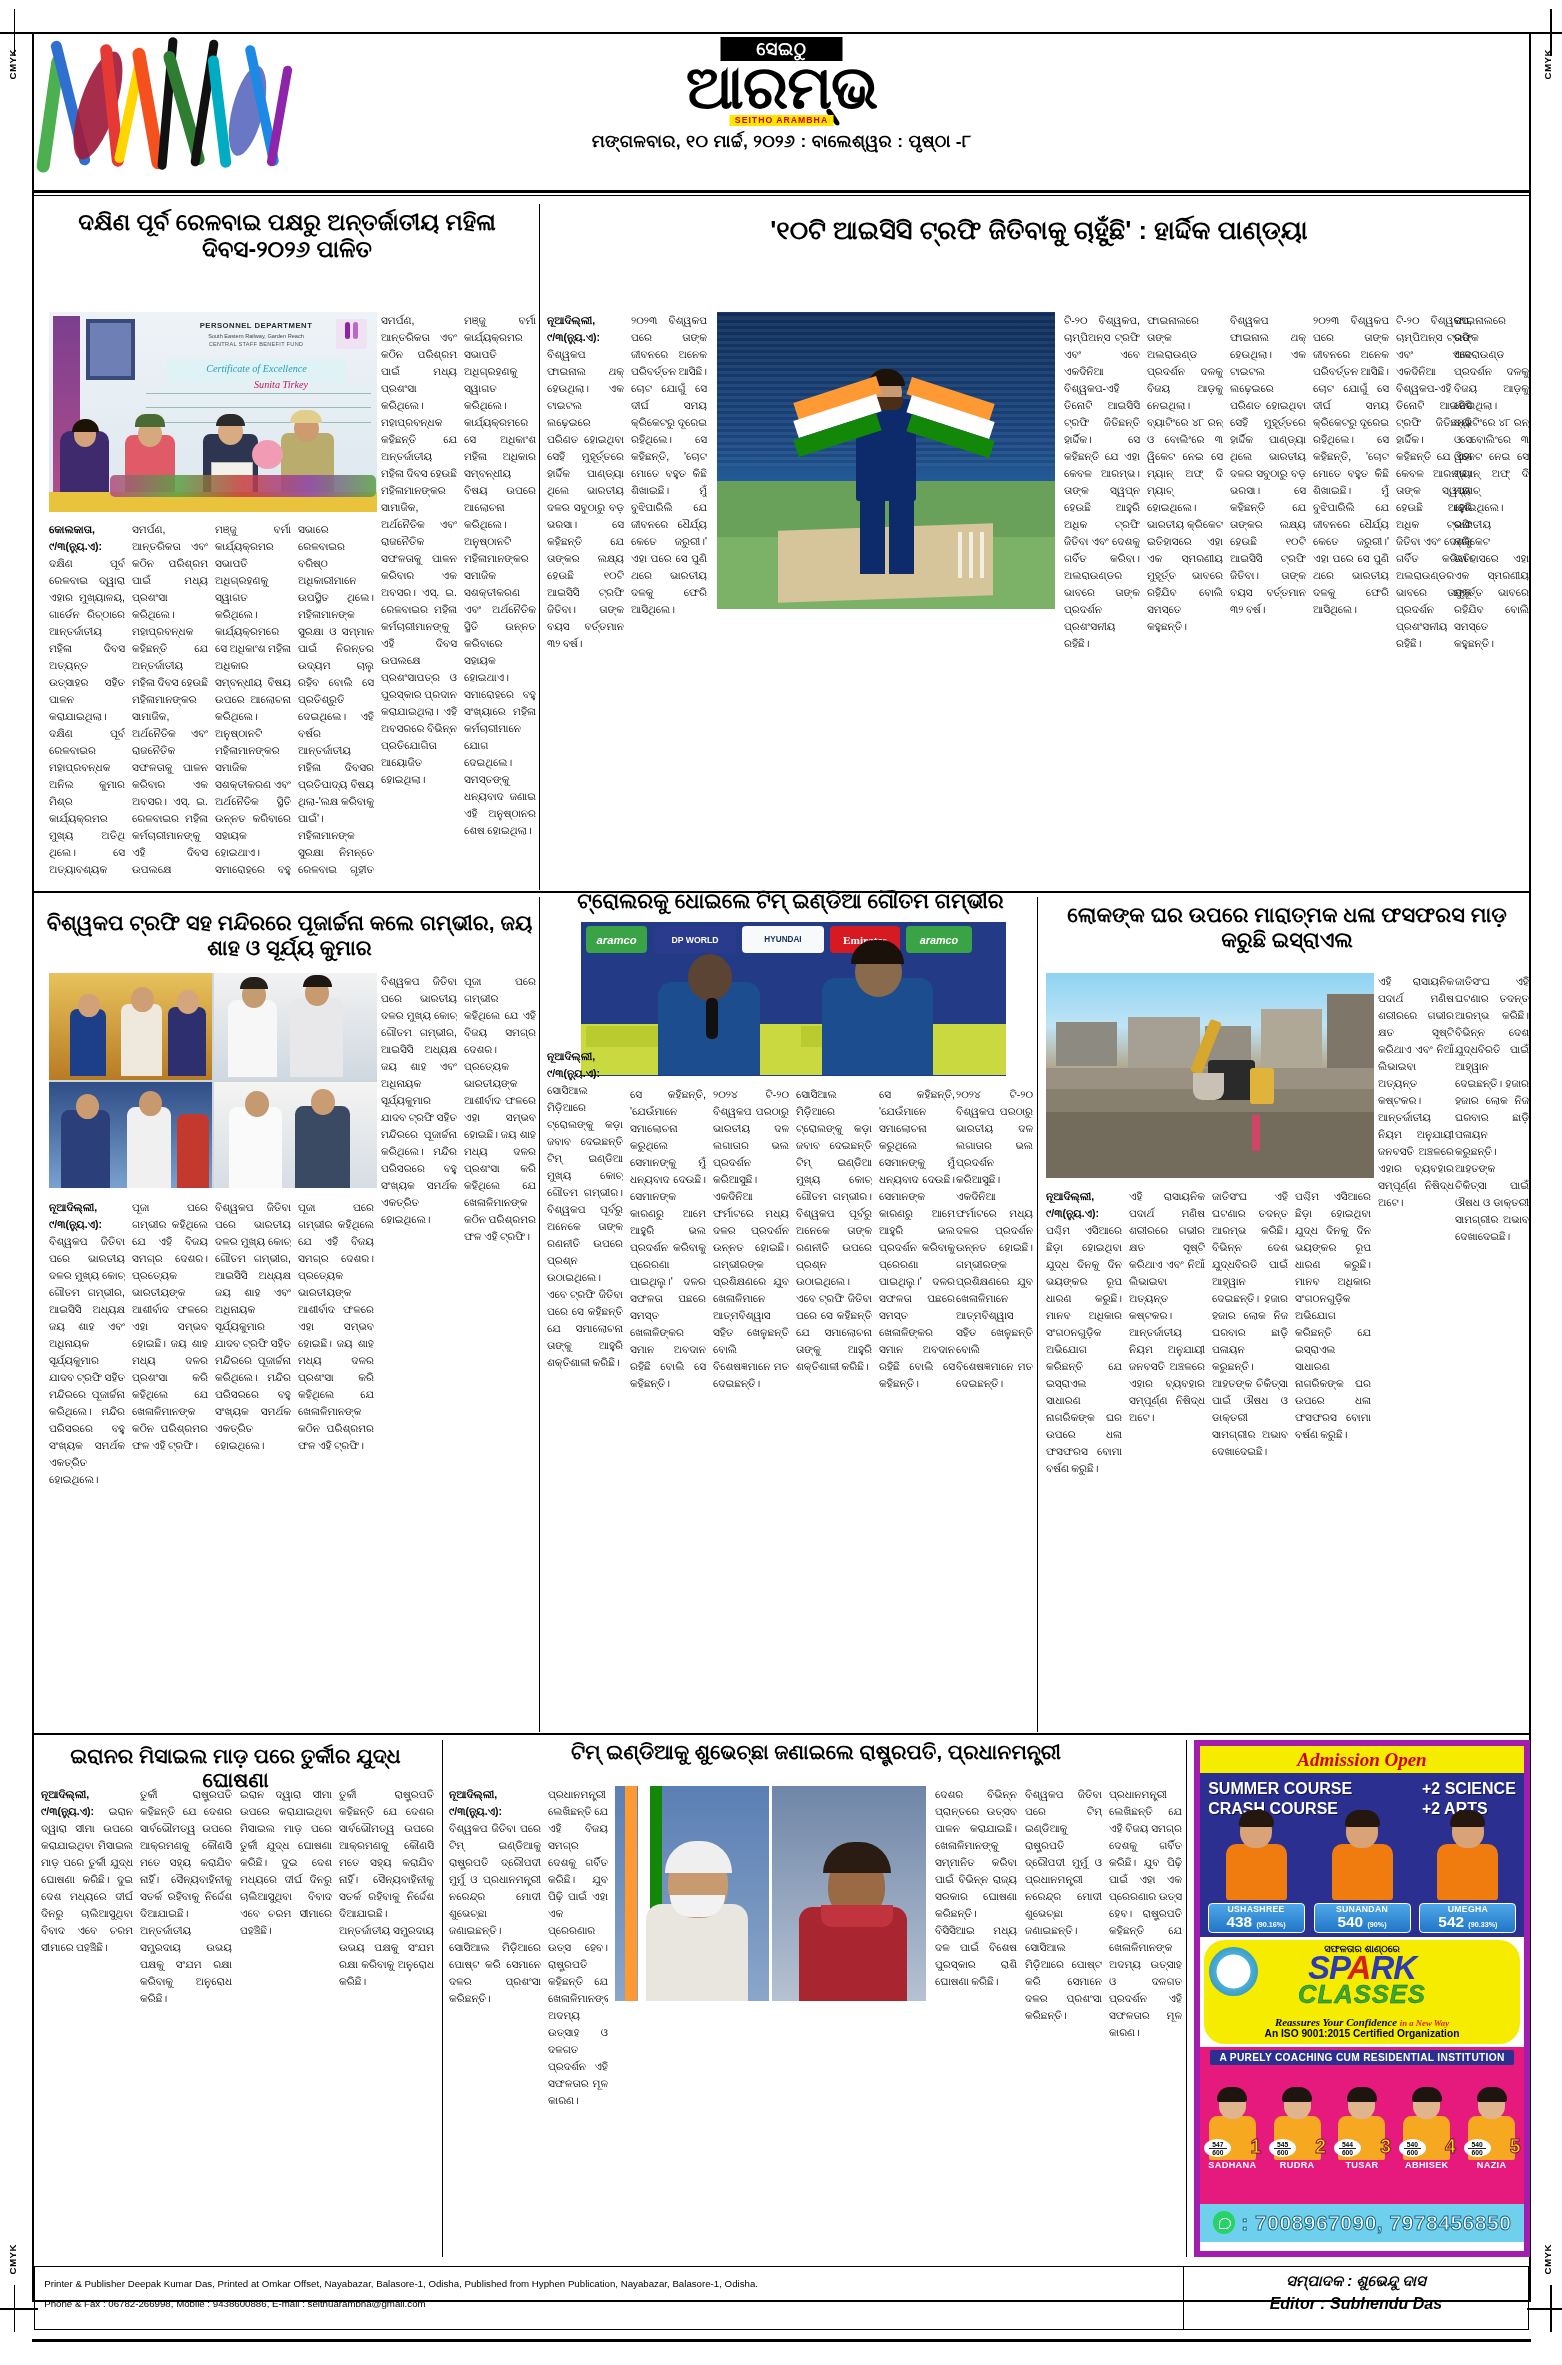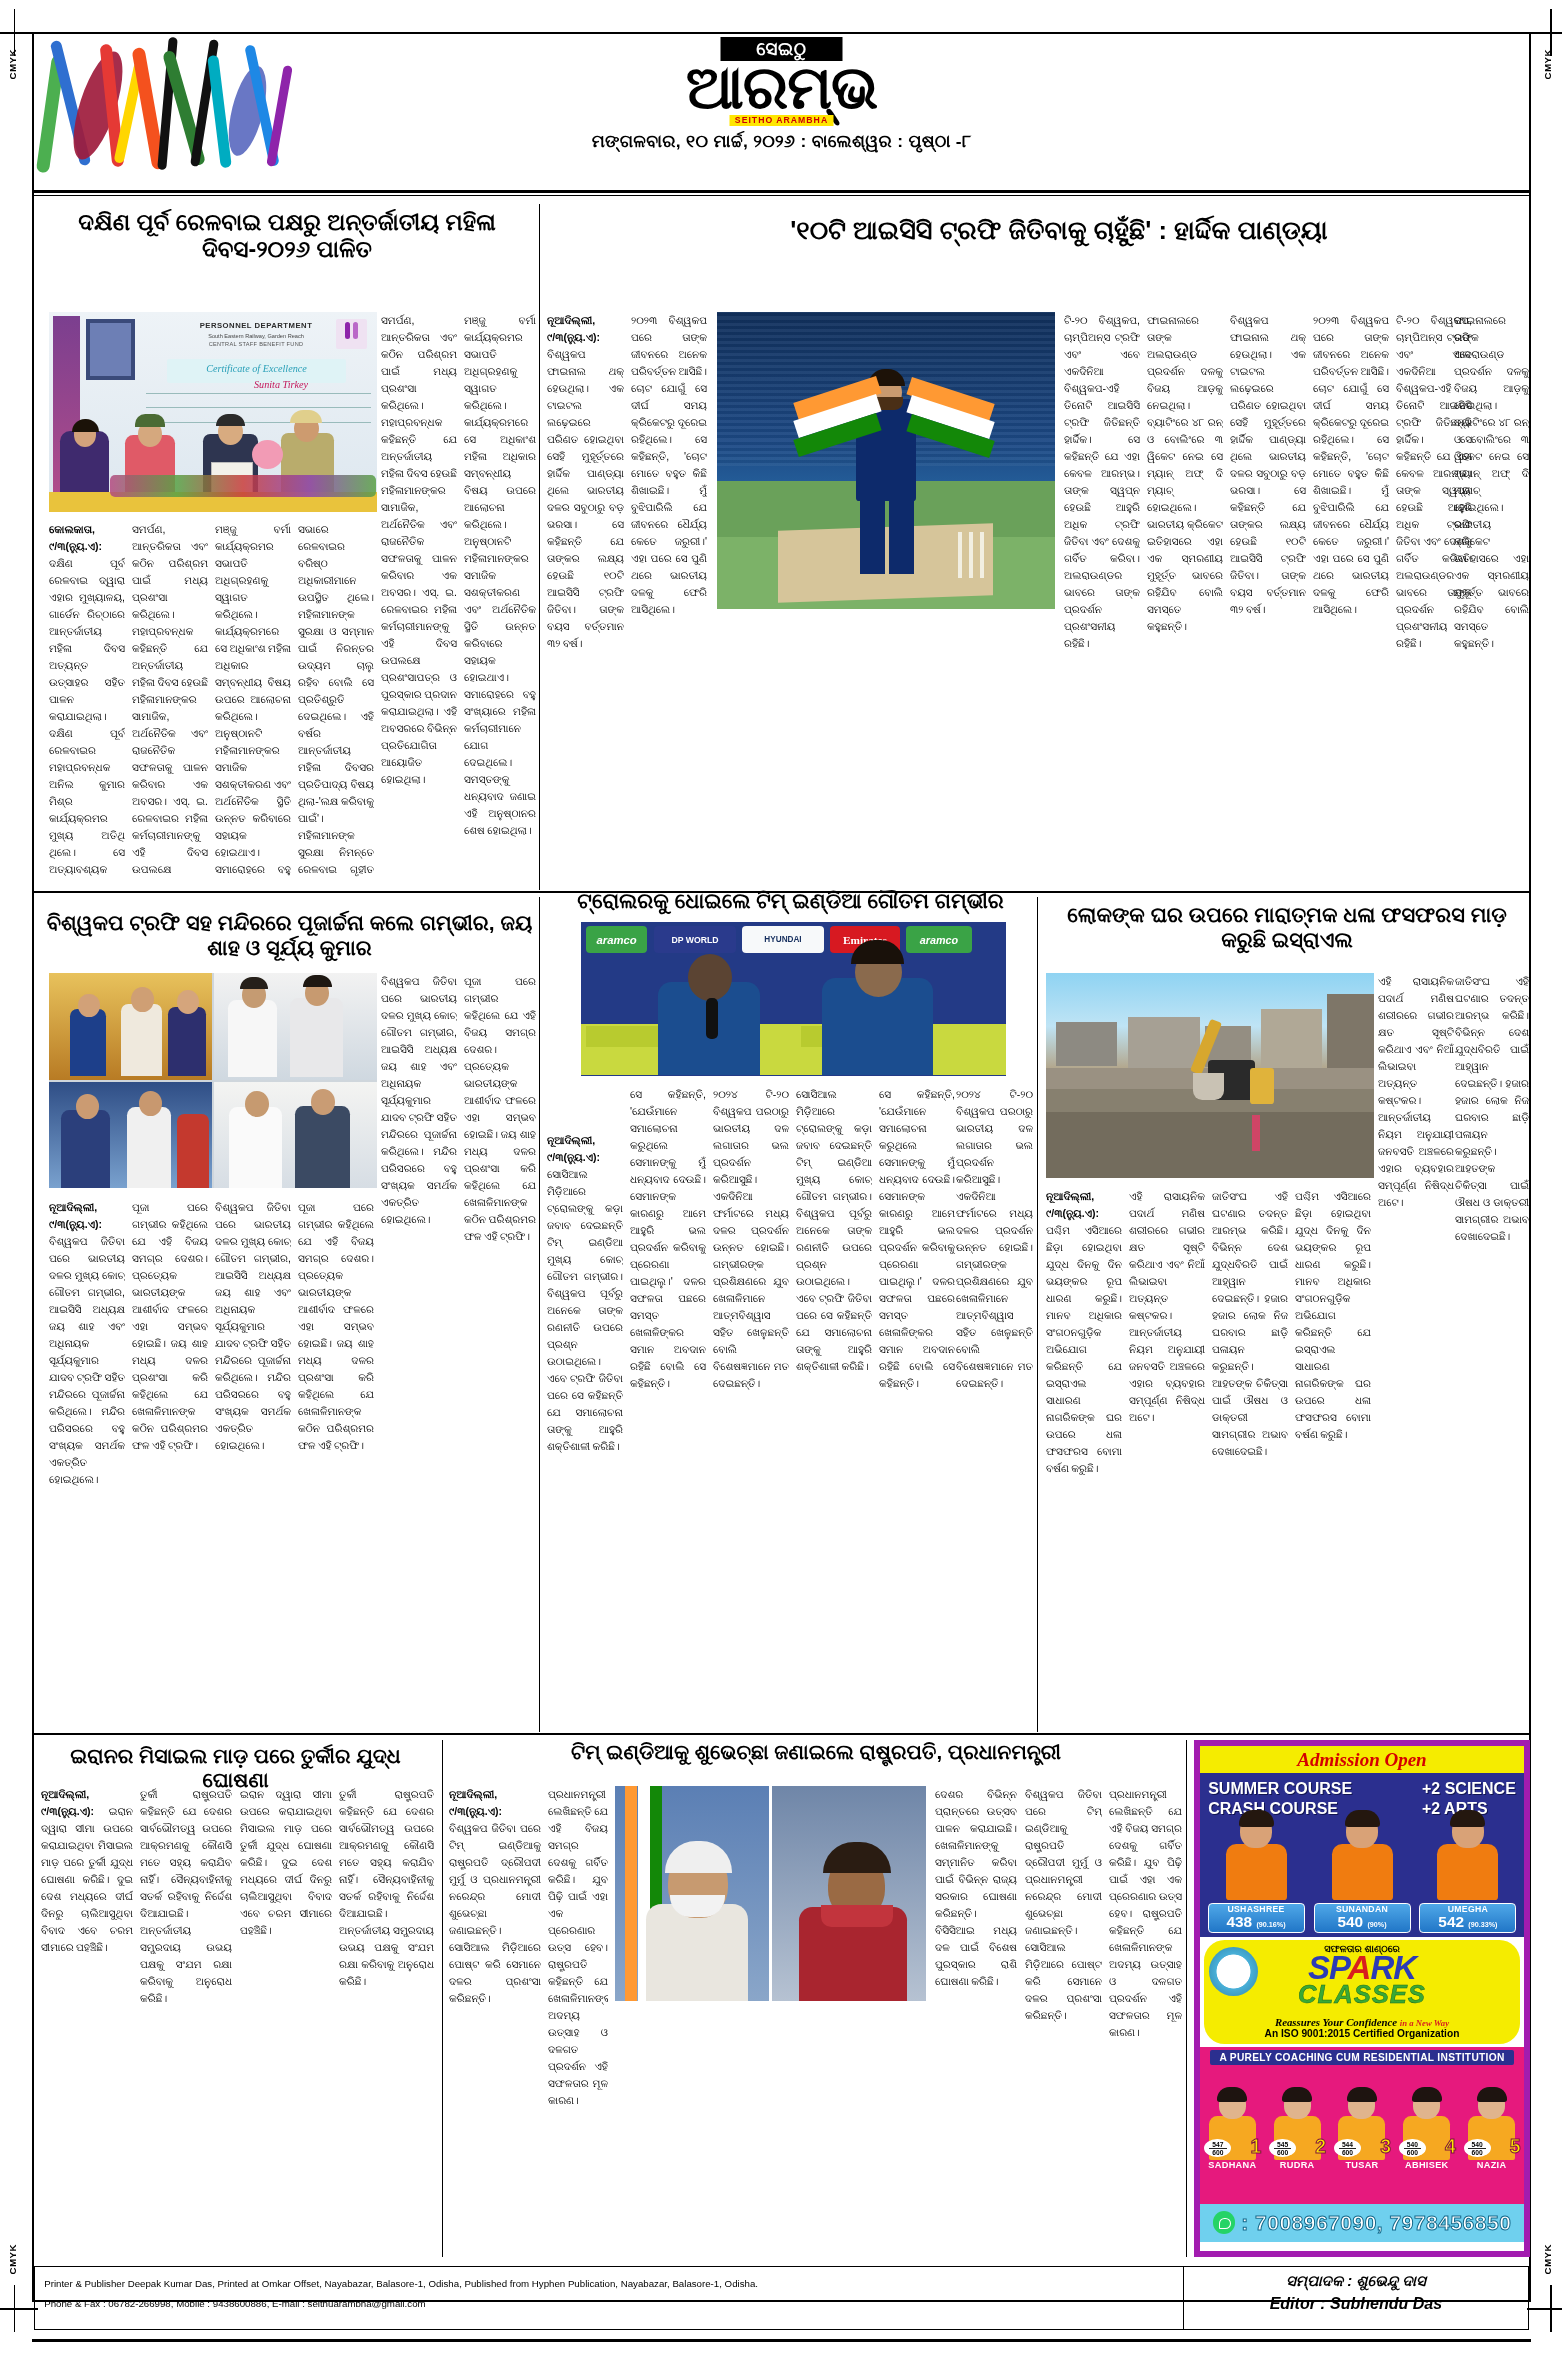--- a/index.html
+++ b/index.html
@@ -160,21 +160,21 @@
     </div>
   </div>
 
   <div class="hr-thick" style="left:34px;top:190px;width:1495px;"></div>
   <div class="hr-thin" style="left:34px;top:195px;width:1495px;"></div>
 
   <div class="hl hl-1" style="position:absolute;left:41px;top:209px;width:492px;">ଦକ୍ଷିଣ ପୂର୍ବ ରେଳବାଇ ପକ୍ଷରୁ ଅନ୍ତର୍ଜାତୀୟ ମହିଳା ଦିବସ-୨୦୨୬ ପାଳିତ</div>
 
   <div class="vr" style="left:539px;top:204px;height:686px;"></div>
 
-  <div class="hl hl-2" style="position:absolute;left:567px;top:215px;width:984px;">'୧୦ଟି ଆଇସିସି ଟ୍ରଫି ଜିତିବାକୁ ଚାହୁଁଛି' : ହାର୍ଦ୍ଦିକ ପାଣ୍ଡ୍ୟା</div>
+  <div class="hl hl-2" style="position:absolute;left:547px;top:215px;width:984px;">'୧୦ଟି ଆଇସିସି ଟ୍ରଫି ଜିତିବାକୁ ଚାହୁଁଛି' : ହାର୍ଦ୍ଦିକ ପାଣ୍ଡ୍ୟା</div>
 
   <div class="photo" style="left:49px;top:312px;width:328px;height:200px;background:#e8eef3;">
     <div style="position:absolute;inset:0;background:linear-gradient(#eef3f7,#dde7ef);"></div>
     <div style="position:absolute;left:4.1px;top:4.1px;width:27px;height:192px;background:linear-gradient(#7b3f8f,#b44d8a);"></div>
     <div style="position:absolute;left:37px;top:7.2px;width:49px;height:61px;background:#3a4a7a;"></div>
     <div style="position:absolute;left:41px;top:11.3px;width:41px;height:53px;background:#6d7fb5;"></div>
     <div style="position:absolute;left:97px;top:9.2px;width:220px;height:10.2px;text-align:center;color:#2b2b2b;font-size:7.7px;font-weight:700;letter-spacing:0.5px;">PERSONNEL DEPARTMENT</div>
     <div style="position:absolute;left:97px;top:20.5px;width:220px;text-align:center;color:#444;font-size:5.6px;">South Eastern Railway, Garden Reach</div>
     <div style="position:absolute;left:97px;top:29px;width:220px;text-align:center;color:#555;font-size:5.6px;letter-spacing:0.3px;">CENTRAL STAFF BENEFIT FUND</div>
     <div style="position:absolute;left:287px;top:7.2px;width:31px;height:30px;background:#efe2f2;border-radius:2px;"></div>
@@ -323,21 +323,21 @@
     <div style="position:absolute;left:220px;top:104px;width:92px;height:20.5px;background:#b8cb2f;"></div>
 
     <div style="position:absolute;left:77px;top:60px;width:102px;height:93px;background:#1b4d8f;border-radius:13.3px 13.3px 0 0;"></div>
     <div style="position:absolute;left:107px;top:32px;width:44px;height:47px;background:#5b4433;border-radius:50%;"></div>
     <div style="position:absolute;left:125px;top:76px;width:12.3px;height:41px;background:#111;border-radius:5.1px;"></div>
     <div style="position:absolute;left:241px;top:56px;width:111px;height:97px;background:#1b4d8f;border-radius:13.3px 13.3px 0 0;"></div>
     <div style="position:absolute;left:274px;top:24.6px;width:47px;height:50px;background:#8a6a4d;border-radius:50%;"></div>
     <div style="position:absolute;left:270px;top:18.4px;width:53px;height:23.6px;background:#19110a;border-radius:23.6px 23.6px 0 0;"></div>
   </div>
 
-  <div class="col" style="left:547px;top:1132px;width:76px;height:639px;">
+  <div class="col" style="left:547px;top:1048px;width:76px;height:639px;">
     <p><strong>ନୂଆଦିଲ୍ଲୀ, ୯/୩(ନ୍ୟୁ.ଏ):</strong>
       <span>ସୋସିଆଲ ମିଡ଼ିଆରେ ଟ୍ରୋଲଙ୍କୁ କଡ଼ା ଜବାବ ଦେଇଛନ୍ତି ଟିମ୍ ଇଣ୍ଡିଆ ମୁଖ୍ୟ କୋଚ୍ ଗୌତମ ଗମ୍ଭୀର। ବିଶ୍ୱକପ ପୂର୍ବରୁ ଅନେକେ ତାଙ୍କ ରଣନୀତି ଉପରେ ପ୍ରଶ୍ନ ଉଠାଇଥିଲେ। ଏବେ ଟ୍ରଫି ଜିତିବା ପରେ ସେ କହିଛନ୍ତି ଯେ ସମାଲୋଚନା ତାଙ୍କୁ ଆହୁରି ଶକ୍ତିଶାଳୀ କରିଛି।</span></p>
   </div>
   <div class="col" style="left:630px;top:1086px;width:76px;height:639px;">ସେ କହିଛନ୍ତି, 'ଯେଉଁମାନେ ସମାଲୋଚନା କରୁଥିଲେ ସେମାନଙ୍କୁ ମୁଁ ଧନ୍ୟବାଦ ଦେଉଛି। ସେମାନଙ୍କ କାରଣରୁ ଆମେ ଆହୁରି ଭଲ ପ୍ରଦର୍ଶନ କରିବାକୁ ପ୍ରେରଣା ପାଇଥିଲୁ।' ଦଳର ସଫଳତା ପଛରେ ସମସ୍ତ ଖେଳାଳିଙ୍କର ସମାନ ଅବଦାନ ରହିଛି ବୋଲି ସେ କହିଛନ୍ତି।</div>
   <div class="col" style="left:713px;top:1086px;width:76px;height:639px;">୨୦୨୪ ଟି-୨୦ ବିଶ୍ୱକପ ପରଠାରୁ ଭାରତୀୟ ଦଳ ଲଗାତାର ଭଲ ପ୍ରଦର୍ଶନ କରିଆସୁଛି। ଏକଦିନିଆ ଫର୍ମାଟରେ ମଧ୍ୟ ଦଳର ପ୍ରଦର୍ଶନ ଉନ୍ନତ ହୋଇଛି। ଗମ୍ଭୀରଙ୍କ ପ୍ରଶିକ୍ଷଣରେ ଯୁବ ଖେଳାଳିମାନେ ଆତ୍ମବିଶ୍ୱାସ ସହିତ ଖେଳୁଛନ୍ତି ବୋଲି ବିଶେଷଜ୍ଞମାନେ ମତ ଦେଇଛନ୍ତି।</div>
   <div class="col" style="left:796px;top:1086px;width:76px;height:639px;">ସୋସିଆଲ ମିଡ଼ିଆରେ ଟ୍ରୋଲଙ୍କୁ କଡ଼ା ଜବାବ ଦେଇଛନ୍ତି ଟିମ୍ ଇଣ୍ଡିଆ ମୁଖ୍ୟ କୋଚ୍ ଗୌତମ ଗମ୍ଭୀର। ବିଶ୍ୱକପ ପୂର୍ବରୁ ଅନେକେ ତାଙ୍କ ରଣନୀତି ଉପରେ ପ୍ରଶ୍ନ ଉଠାଇଥିଲେ। ଏବେ ଟ୍ରଫି ଜିତିବା ପରେ ସେ କହିଛନ୍ତି ଯେ ସମାଲୋଚନା ତାଙ୍କୁ ଆହୁରି ଶକ୍ତିଶାଳୀ କରିଛି।</div>
   <div class="col" style="left:879px;top:1086px;width:76px;height:639px;">ସେ କହିଛନ୍ତି, 'ଯେଉଁମାନେ ସମାଲୋଚନା କରୁଥିଲେ ସେମାନଙ୍କୁ ମୁଁ ଧନ୍ୟବାଦ ଦେଉଛି। ସେମାନଙ୍କ କାରଣରୁ ଆମେ ଆହୁରି ଭଲ ପ୍ରଦର୍ଶନ କରିବାକୁ ପ୍ରେରଣା ପାଇଥିଲୁ।' ଦଳର ସଫଳତା ପଛରେ ସମସ୍ତ ଖେଳାଳିଙ୍କର ସମାନ ଅବଦାନ ରହିଛି ବୋଲି ସେ କହିଛନ୍ତି।</div>
   <div class="col" style="left:956px;top:1086px;width:77px;height:639px;">୨୦୨୪ ଟି-୨୦ ବିଶ୍ୱକପ ପରଠାରୁ ଭାରତୀୟ ଦଳ ଲଗାତାର ଭଲ ପ୍ରଦର୍ଶନ କରିଆସୁଛି। ଏକଦିନିଆ ଫର୍ମାଟରେ ମଧ୍ୟ ଦଳର ପ୍ରଦର୍ଶନ ଉନ୍ନତ ହୋଇଛି। ଗମ୍ଭୀରଙ୍କ ପ୍ରଶିକ୍ଷଣରେ ଯୁବ ଖେଳାଳିମାନେ ଆତ୍ମବିଶ୍ୱାସ ସହିତ ଖେଳୁଛନ୍ତି ବୋଲି ବିଶେଷଜ୍ଞମାନେ ମତ ଦେଇଛନ୍ତି।</div>
 
   <div class="photo" style="left:1046px;top:973px;width:328px;height:205px;">

